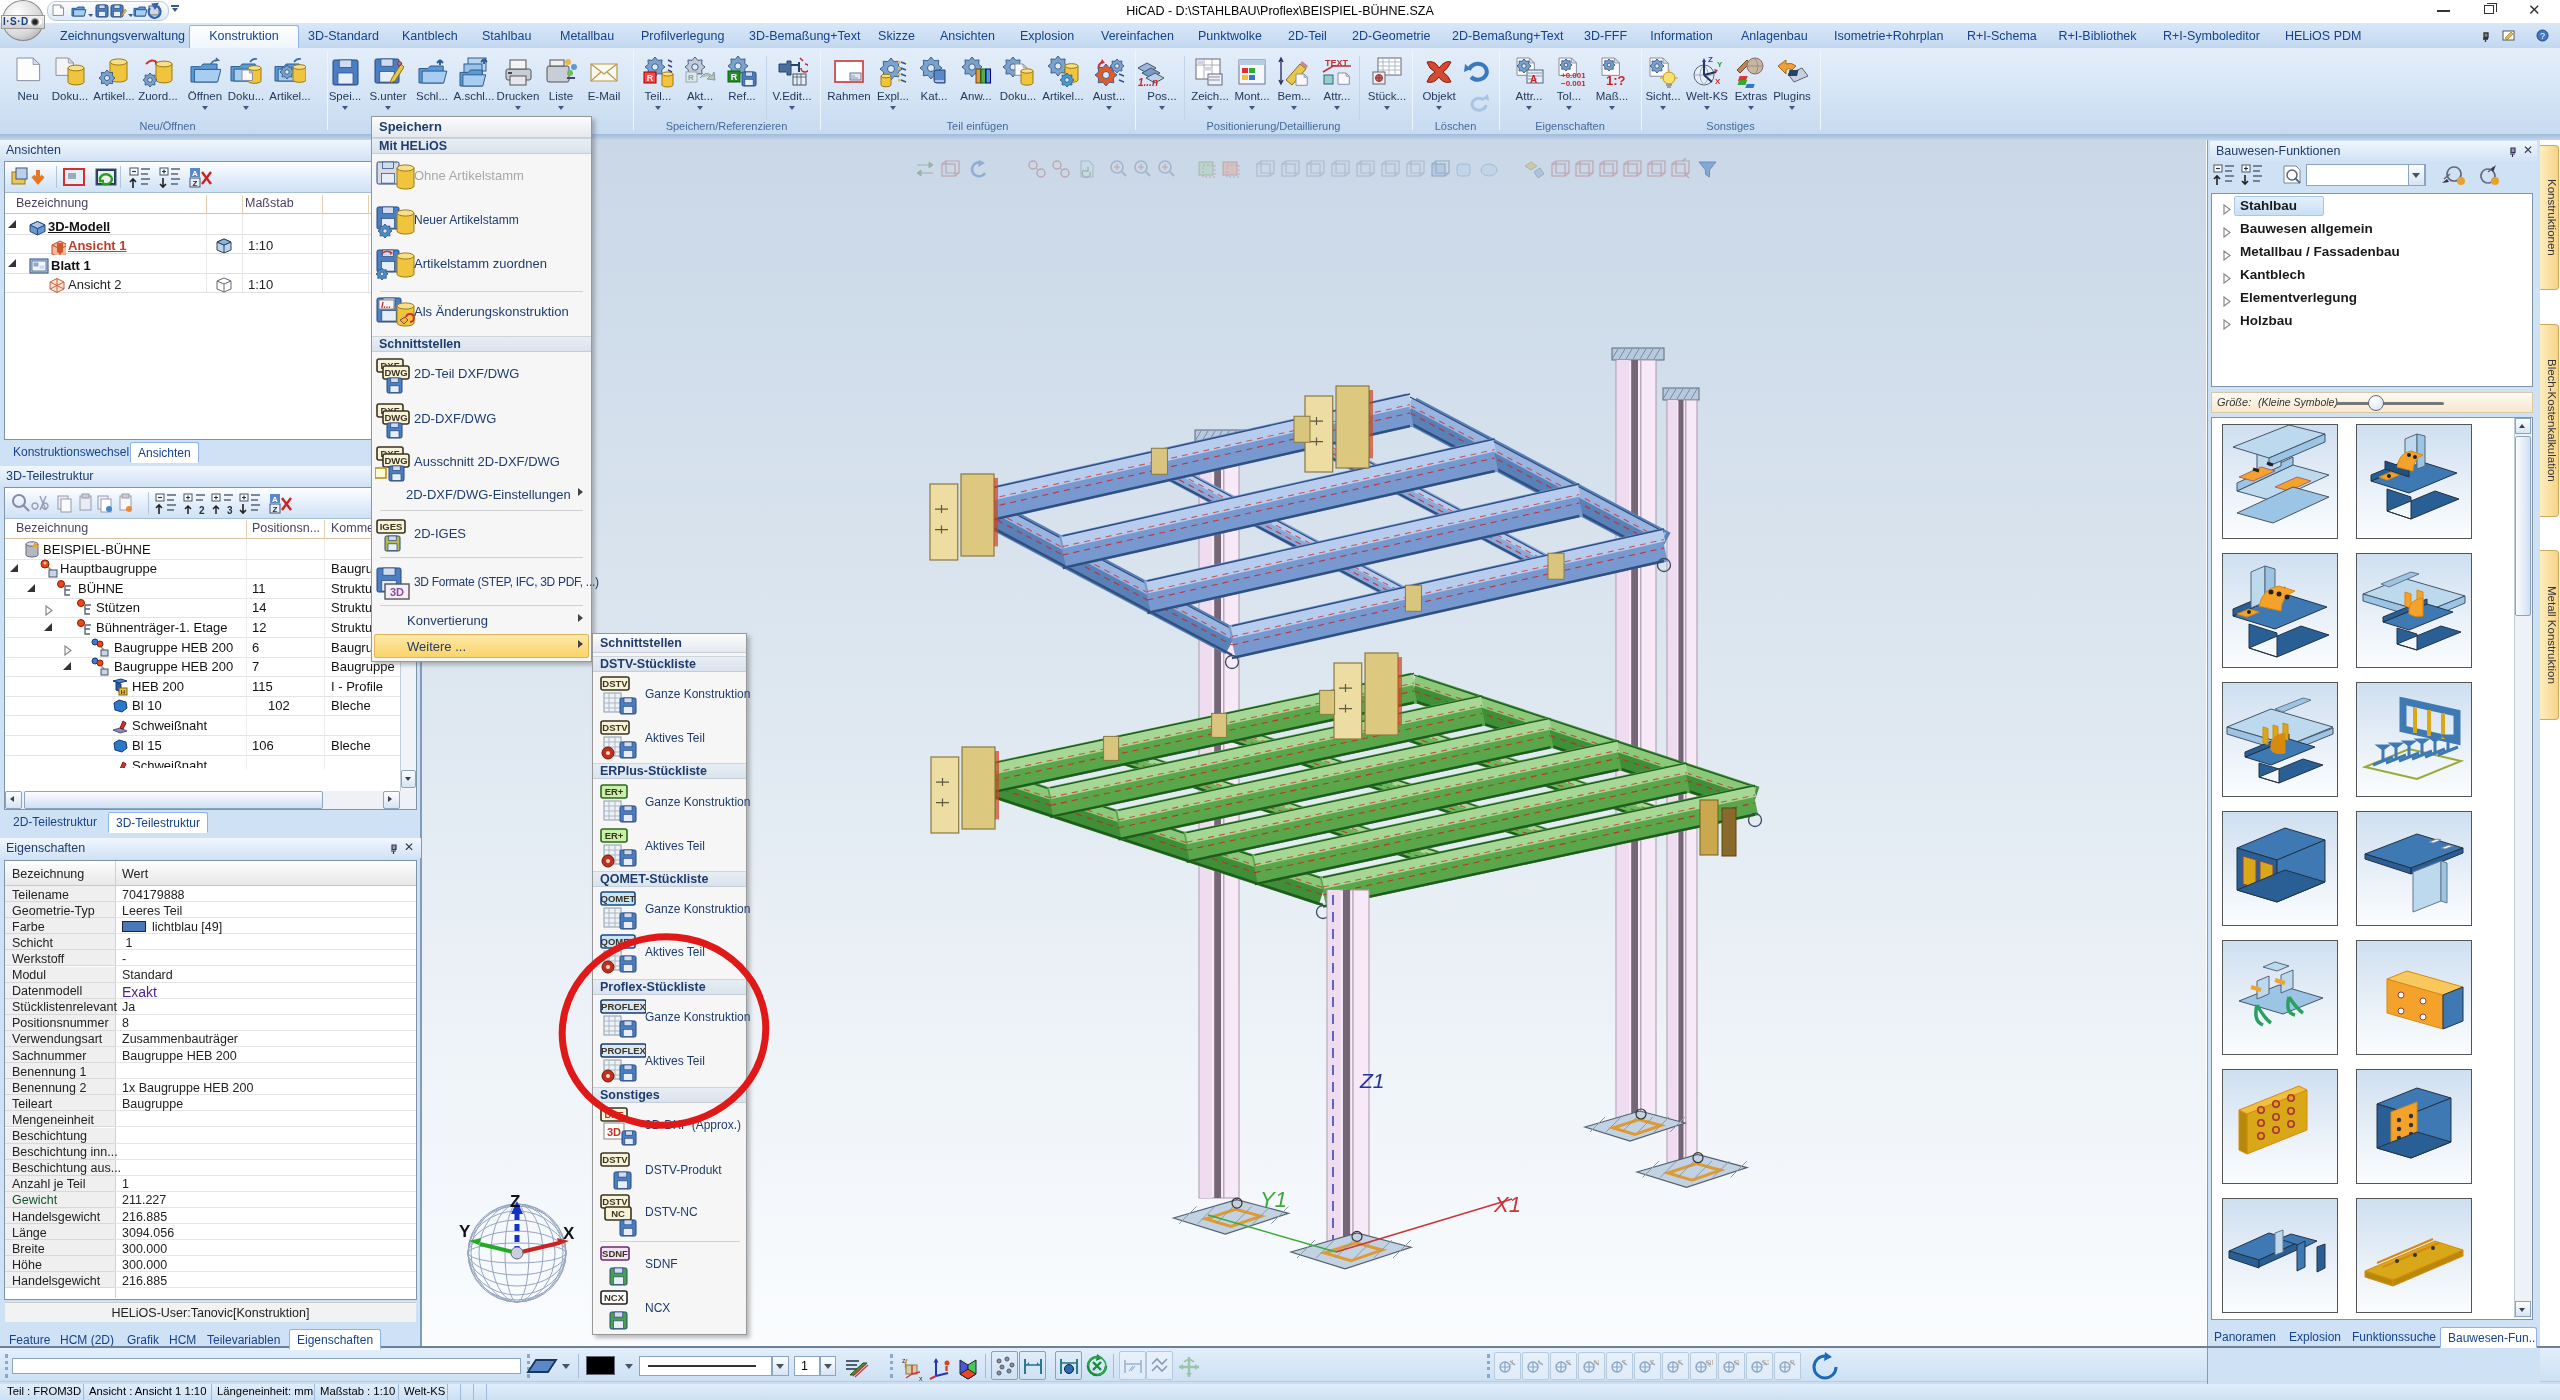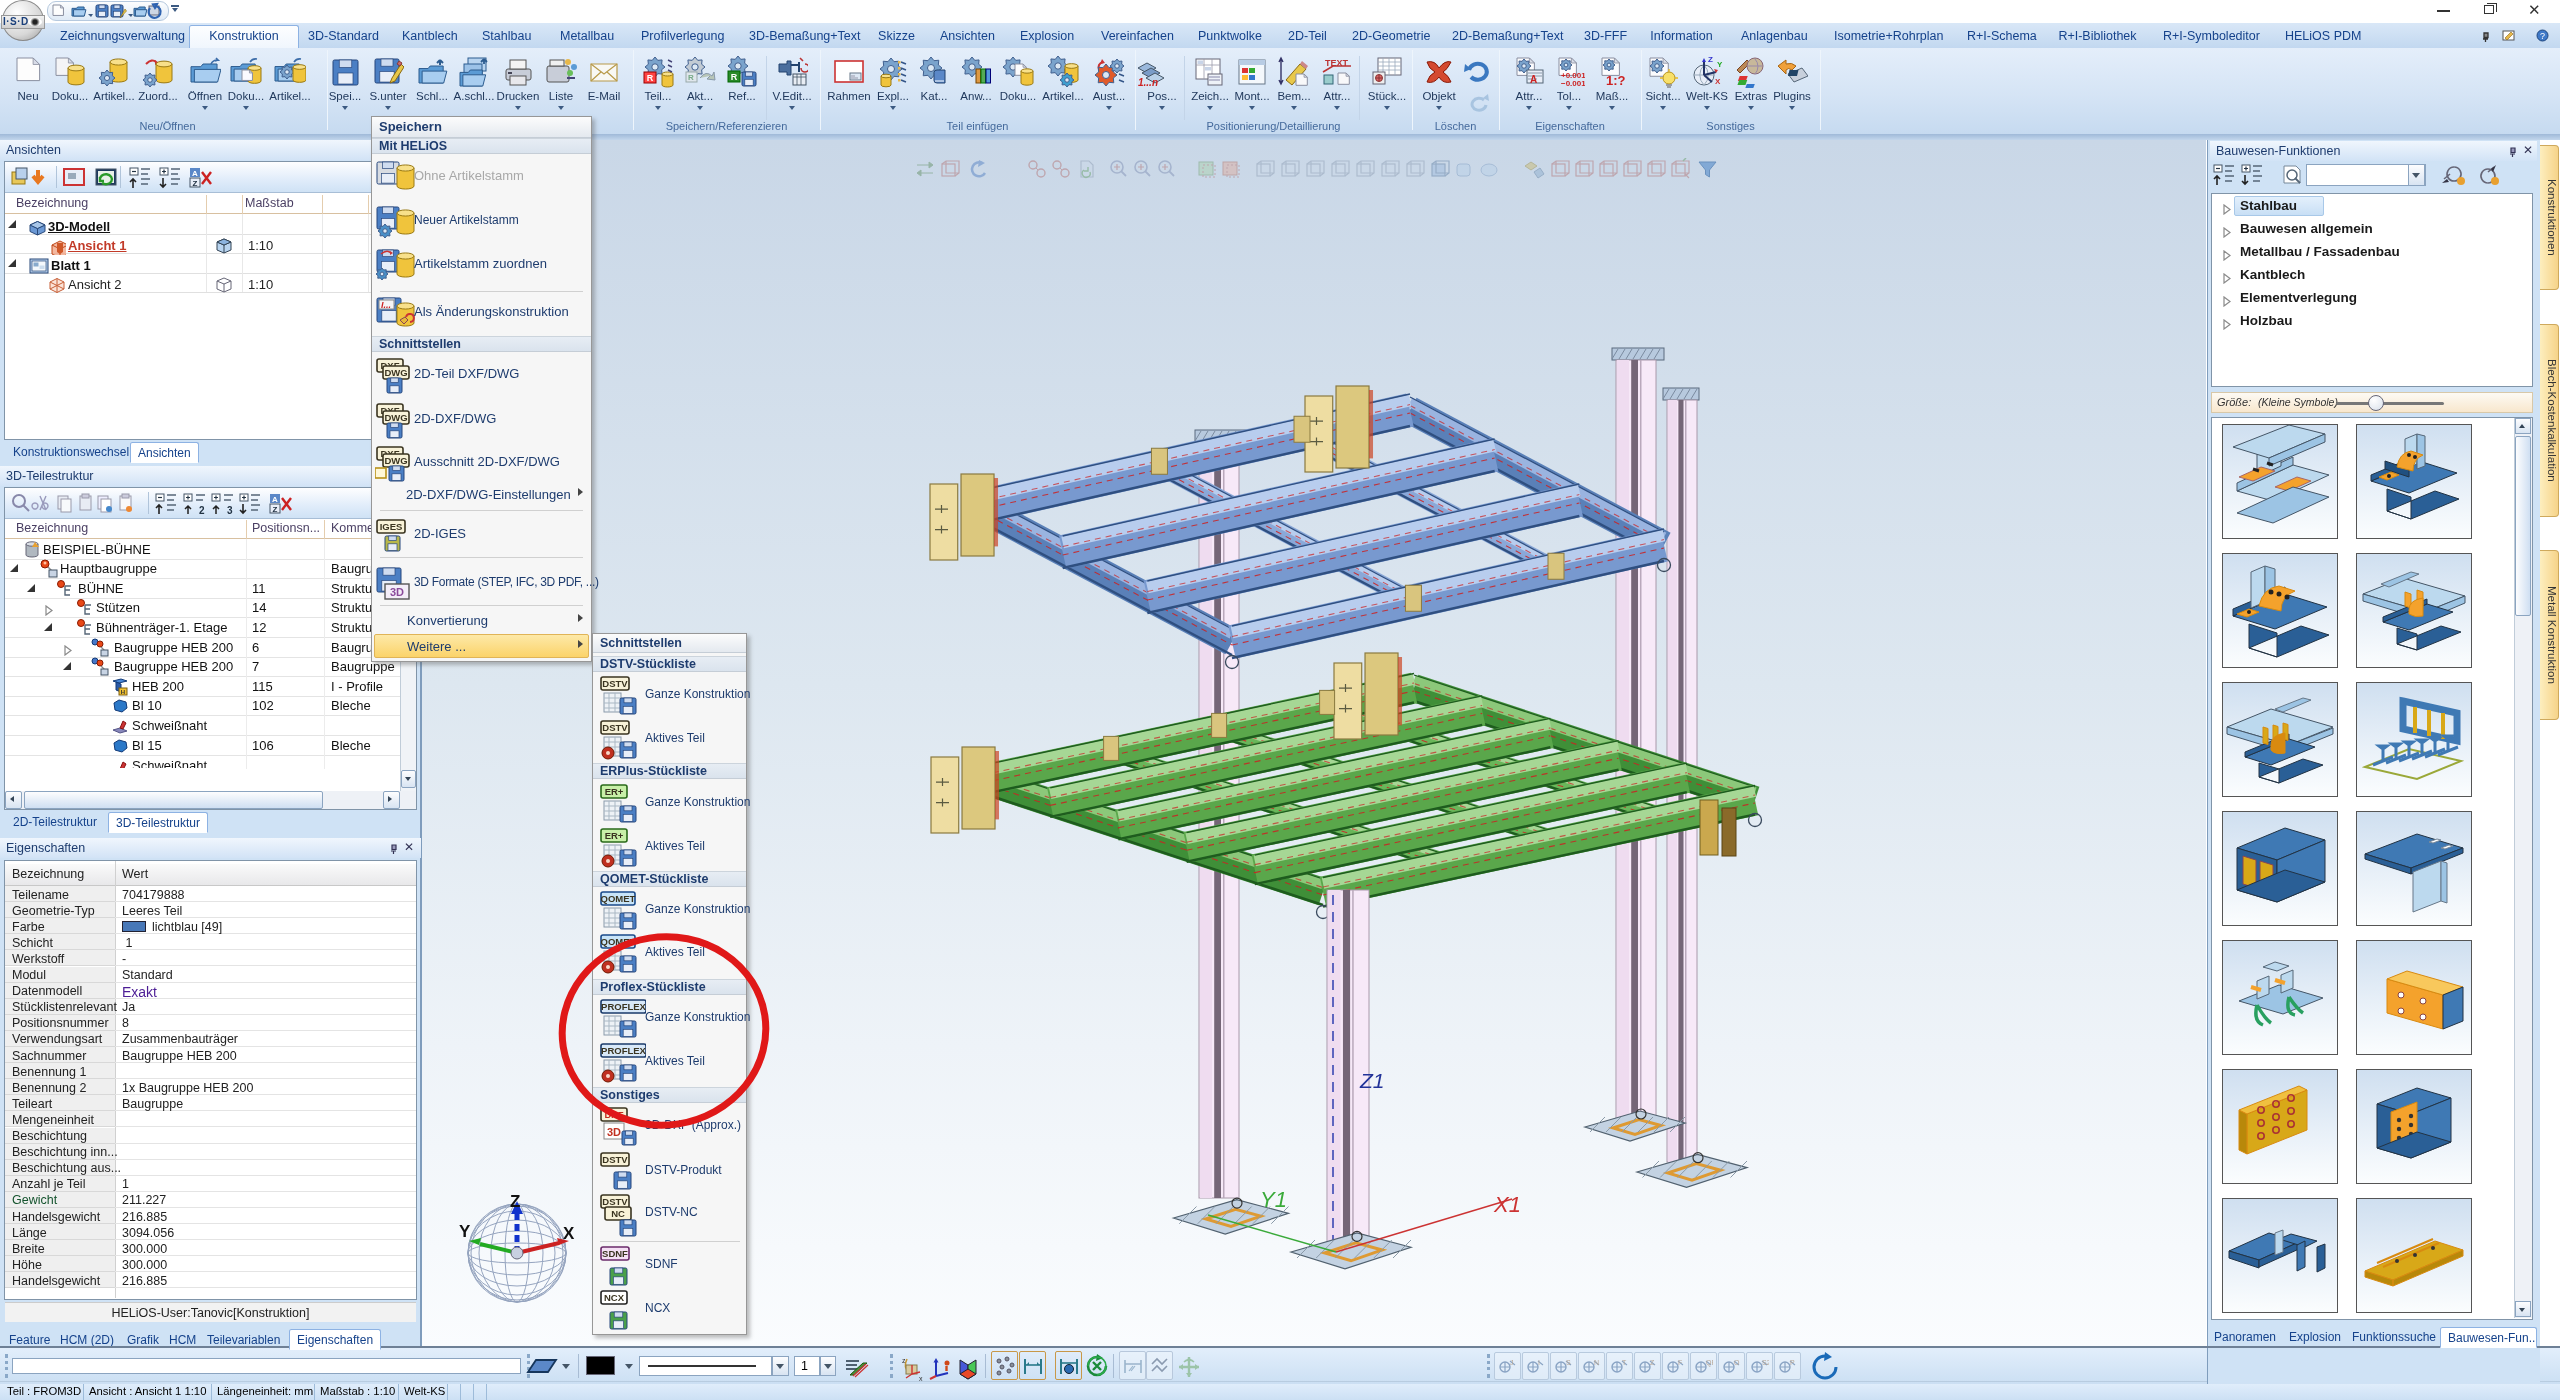--- a/index.html
+++ b/index.html
@@ -56,20 +56,21 @@
         <rect x="64" y="3" width="6" height="3.6" fill="#cfdcf0" stroke="#27477c" stroke-width=".7"></rect>
         <path d="M70 16 l5-9 1.5 2z" fill="#e8c84a" stroke="#8a6a14" stroke-width=".6"></path>
         <path d="M78 12 l3 3 2-3" fill="#3c5a82"></path>
         <path d="M84 6.35 h4.2 l0.96 -1.35 h6 v9 h-11.16 z" fill="#5b9bd5" stroke="#2d5c8f" stroke-width="1"></path>
         <path d="M85.44 7.7 h11.4 l-1.44 6.3 h-9.96 z" fill="#a8cdf0" stroke="#2d5c8f" stroke-width="1"></path>
         <rect x="99" y="4" width="10" height="9" fill="#cdd6e4" stroke="#667"></rect>
         <path d="M100 6 a6 6 0 1 0 6-2 l1-2 -4 .5 2 3.5 1-1.5" fill="none" stroke="#2f63b0" stroke-width="2.2"></path>
       </svg></div>
 <div class="ab" style="left:172px;top:8px;z-index:6;width:0;height:0;border-left:3.5px solid transparent;border-right:3.5px solid transparent;border-top:4px solid #3c5a82"></div>
     <div class="ab" style="left:171px;top:5px;z-index:6;width:8px;height:1.5px;background:#3c5a82"></div>
+<div class="ab" style="left:0;top:4px;width:2560px;text-align:center;font-size:12.5px;color:#000;z-index:2">HiCAD - D:\STAHLBAU\Proflex\BEISPIEL-BÜHNE.SZA</div>
 <div class="ab" style="left:2437px;top:10px;width:13px;height:2px;background:#333"></div>
 <div class="ab" style="left:2484px;top:5px;width:10px;height:9px;border:1.4px solid #333;background:#fff"></div>
 <div class="ab" style="left:2487px;top:3px;width:10px;height:9px;border:1.4px solid #333;border-left:none;border-bottom:none"></div>
 <div class="ab" style="left:2528px;top:3px;font-size:15px;color:#333;line-height:13px">✕</div>
 <div class="ab" id="tabrow"></div>
 <div class="rtab" style="left:60px;width:120px">Zeichnungsverwaltung</div>
 <div class="rtab act" style="left:189px;width:110px">Konstruktion</div>
 <div class="rtab" style="left:308px;width:64px">3D-Standard</div>
 <div class="rtab" style="left:402px;width:50px">Kantblech</div>
 <div class="rtab" style="left:482px;width:48px">Stahlbau</div>
@@ -701,21 +702,21 @@
         <text x="13" y="17" font-size="6" text-anchor="middle" font-weight="bold" fill="#333">H</text>
       </svg></div>
 <div class="ab" style="left:132px;top:678.7px;font-size:13px;color:#111;white-space:nowrap">HEB 200</div>
 <div class="ab" style="left:252px;top:678.7px;font-size:13px;color:#111">115</div>
 <div class="ab" style="left:331px;top:678.7px;font-size:13px;color:#111">I - Profile</div>
 <div class="ab" style="left:5px;top:715.4px;width:395px;height:1px;background:#e4e4e4"></div>
 <div class="ab" style="left:110px;top:696.3px"><svg width="20" height="20" viewBox="0 0 20 20" style="">
         <path d="M4 7 l5-3 7 2 1 6-5 4-7-2z" fill="#2a78c8" stroke="#123a78"></path>
       </svg></div>
 <div class="ab" style="left:132px;top:698.3px;font-size:13px;color:#111;white-space:nowrap">Bl 10</div>
-<div class="ab" style="left:252px;top:698.3px;font-size:13px;color:#111">102</div>
+<div class="ab" style="left:268px;top:698.3px;font-size:13px;color:#111">102</div>
 <div class="ab" style="left:331px;top:698.3px;font-size:13px;color:#111">Bleche</div>
 <div class="ab" style="left:5px;top:735px;width:395px;height:1px;background:#e4e4e4"></div>
 <div class="ab" style="left:110px;top:715.9px"><svg width="20" height="20" viewBox="0 0 20 20" style="">
         <path d="M3 14 l7-2 7 3 -7 2z" fill="#88b" stroke="#558"></path>
         <path d="M10 12 l3-7 3 2-3 6z" fill="#c33" stroke="#811"></path>
       </svg></div>
 <div class="ab" style="left:132px;top:717.9px;font-size:13px;color:#111;white-space:nowrap">Schweißnaht</div>
 <div class="ab" style="left:5px;top:754.6px;width:395px;height:1px;background:#e4e4e4"></div>
 <div class="ab" style="left:110px;top:735.5px"><svg width="20" height="20" viewBox="0 0 20 20" style="">
         <path d="M4 7 l5-3 7 2 1 6-5 4-7-2z" fill="#2a78c8" stroke="#123a78"></path>

